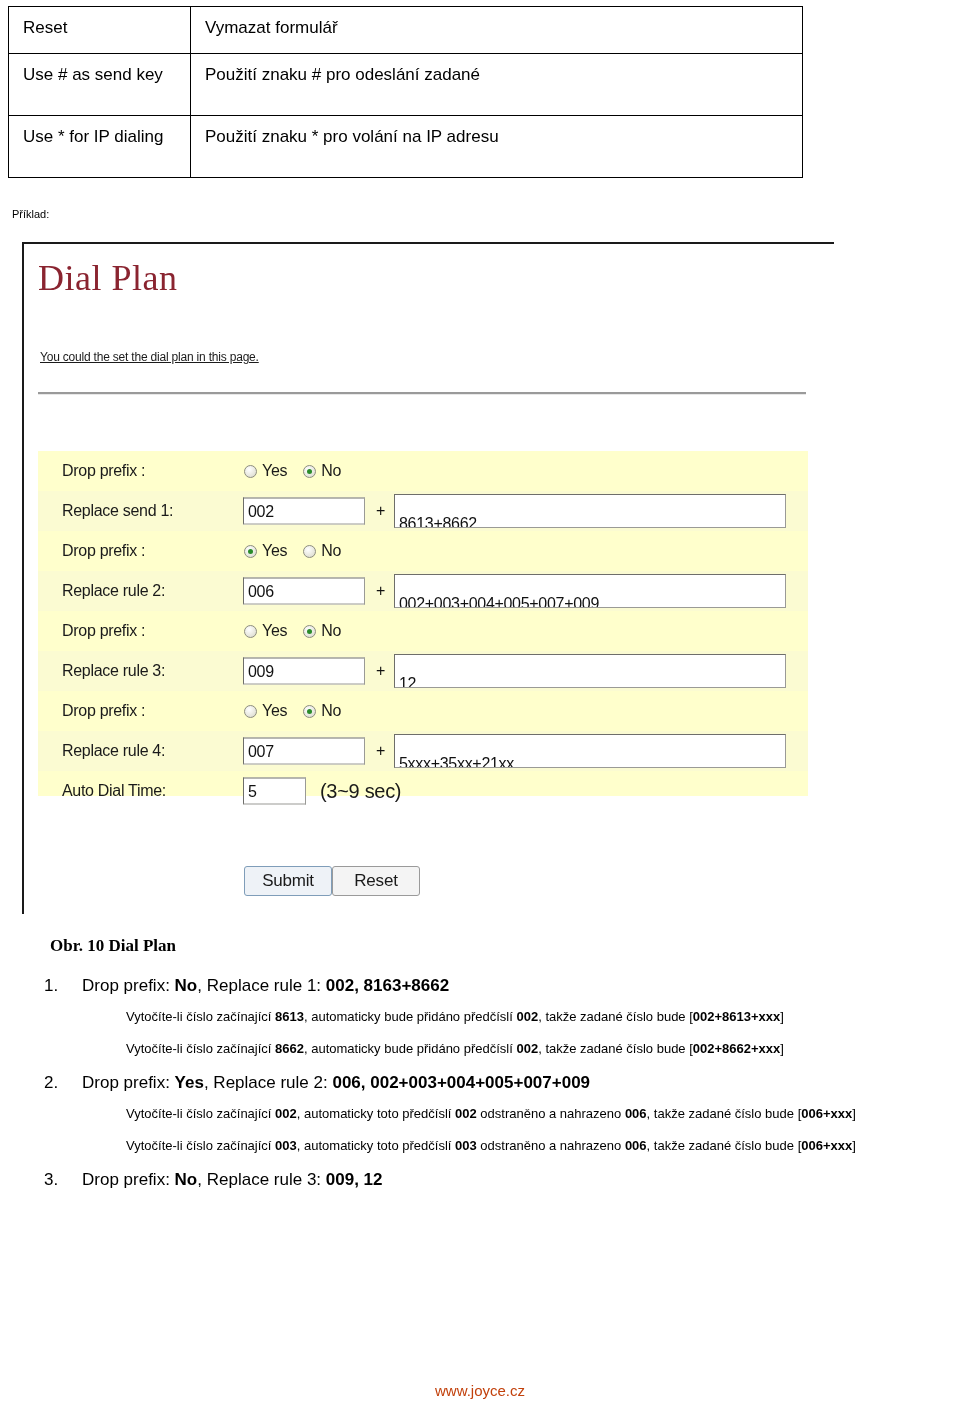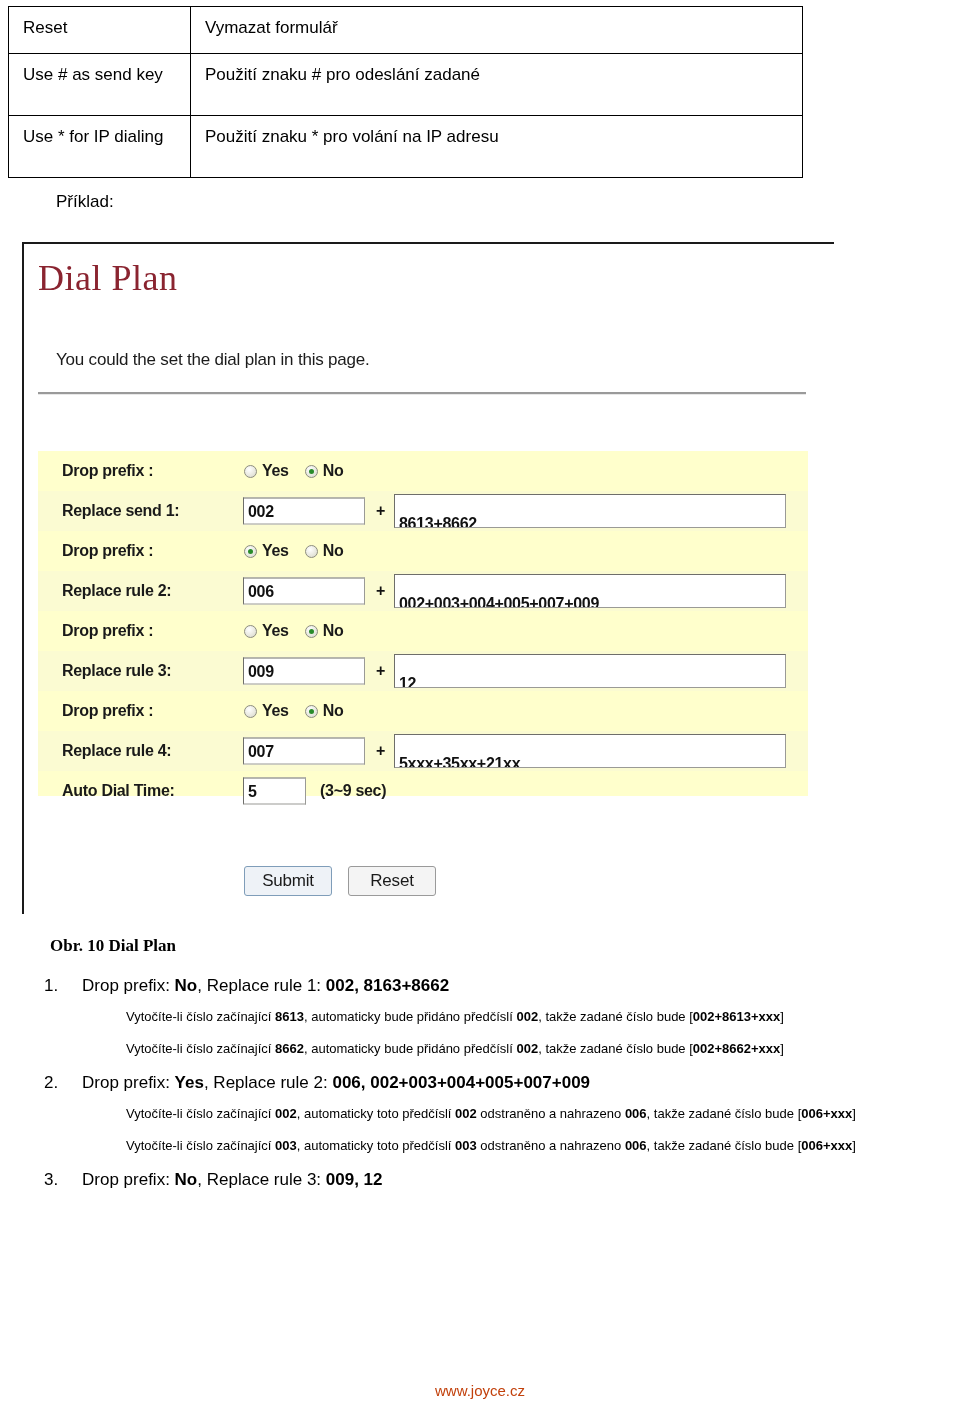--- a/index.html
+++ b/index.html
@@ -28,23 +28,22 @@
     vertical-align: top;
   }
   .def-table td.col-l { width: 182px; }
   .def-table tr.r1 td { height: 47px; }
   .def-table tr.r2 td { height: 62px; }
   .def-table tr.r3 td { height: 62px; }
 
   
   .priklad {
     position: absolute;
-    left: 12px; top: 192px;
-    font-size: 17px;
-    margin-left: 44px;
+    left: 12px; top: 208px;
+    font-size: 11px;
   }
 
   
   .shot {
     position: absolute;
     left: 22px; top: 242px;
     width: 812px; height: 672px;
     background: #ffffff;
     border-top: 2px solid #1a1a1a;
     border-left: 2px solid #1a1a1a;
@@ -55,39 +54,39 @@
     left: 14px; top: 16px;
     font-family: "Liberation Serif", serif;
     font-size: 36px;
     font-weight: 400;
     color: #8a2430;
     letter-spacing: 0.5px;
     line-height: 1;
   }
   .shot-sub {
     position: absolute;
-    left: 32px; top: 106px;
-    font-size: 17px;
+    left: 16px; top: 106px;
+    font-size: 12px;
     color: #1b1b1b;
     font-family: "Liberation Sans", sans-serif;
     letter-spacing: -0.2px;
+    text-decoration: underline;
   }
   .shot-hr {
     position: absolute;
     left: 14px; top: 148px;
     width: 768px; height: 3px;
     background: linear-gradient(to bottom, #9a9a9a 0 2px, #e8e8e8 2px 3px);
   }
 
   .form-panel {
     position: absolute;
     left: 14px; top: 207px;
     width: 770px; height: 345px;
     background: #ffffcc;
-    font-weight: bold;
   }
   .frow {
     position: relative;
     height: 40px;
     width: 100%;
   }
   .frow.alt { background: #fbfbd2; }
   .flabel {
     position: absolute;
     left: 24px; top: 50%;
@@ -176,30 +175,29 @@
     font-size: 16px;
     color: #111;
     padding: 0 4px;
     line-height: 25px;
     letter-spacing: -0.3px;
   }
   .hint {
     position: absolute;
     left: 282px; top: 50%;
     transform: translateY(-50%);
-    font-size: 16px;
+    font-size: 20px;
     color: #1a1a1a;
     letter-spacing: -0.3px;
   }
 
   .btn-row {
     position: absolute;
     left: 220px; top: 622px;
     display: flex;
-    gap: 16px;
   }
   .btn {
     min-width: 88px; height: 30px;
     font-size: 17px;
     font-family: "Liberation Sans", sans-serif;
     color: #1a1a1a;
     background: #eef2f7;
     border: 1px solid #7f9db9;
     border-radius: 3px;
     display: flex; align-items: center; justify-content: center;

